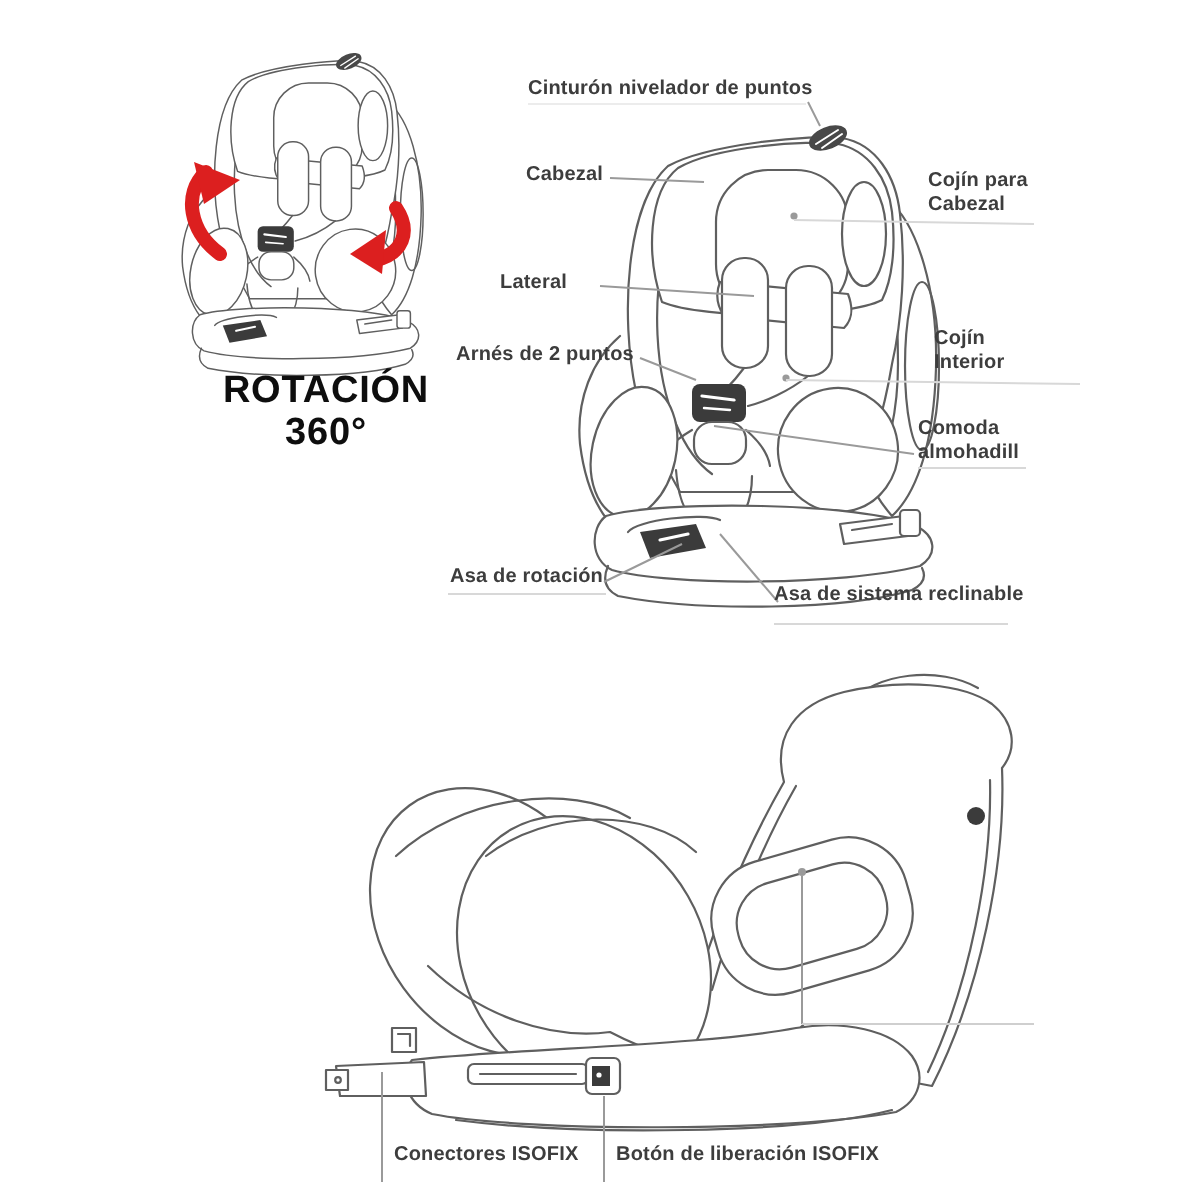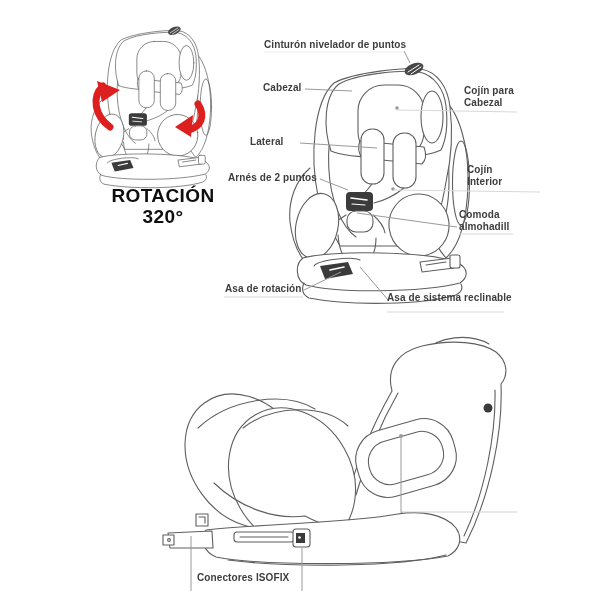--- a/index.html
+++ b/index.html
@@ -181,29 +181,30 @@
       <path d="M397,110 L517,112"></path>
       <path d="M393,190 L540,192"></path>
       <path d="M459,234 L513,234"></path>
       <path d="M224,297 L303,297"></path>
       <path d="M387,312 L504,312"></path>
       <path d="M401,512 L517,512" stroke="#cfcfcf"></path>
     </g>
   </svg>
 
   <div class="rot-badge">ROTACIÓN
-320°</div>
+360°</div>
 
   <div class="lbl" style="left:264px;top:39px">Cinturón nivelador de puntos</div>
   <div class="lbl" style="left:263px;top:82px">Cabezal</div>
   <div class="lbl" style="left:464px;top:85px">Cojín para
 Cabezal</div>
   <div class="lbl" style="left:250px;top:136px">Lateral</div>
   <div class="lbl" style="left:228px;top:172px">Arnés de 2 puntos</div>
   <div class="lbl" style="left:467px;top:164px">Cojín
 Interior</div>
   <div class="lbl" style="left:459px;top:209px">Comoda
 almohadill</div>
   <div class="lbl" style="left:225px;top:283px">Asa de rotación</div>
   <div class="lbl" style="left:387px;top:292px">Asa de sistema reclinable</div>
 
   <div class="lbl" style="left:197px;top:572px">Conectores ISOFIX</div>
+  <div class="lbl" style="left:308px;top:572px">Botón de liberación ISOFIX</div>
 </div>
 
 </body></html>

